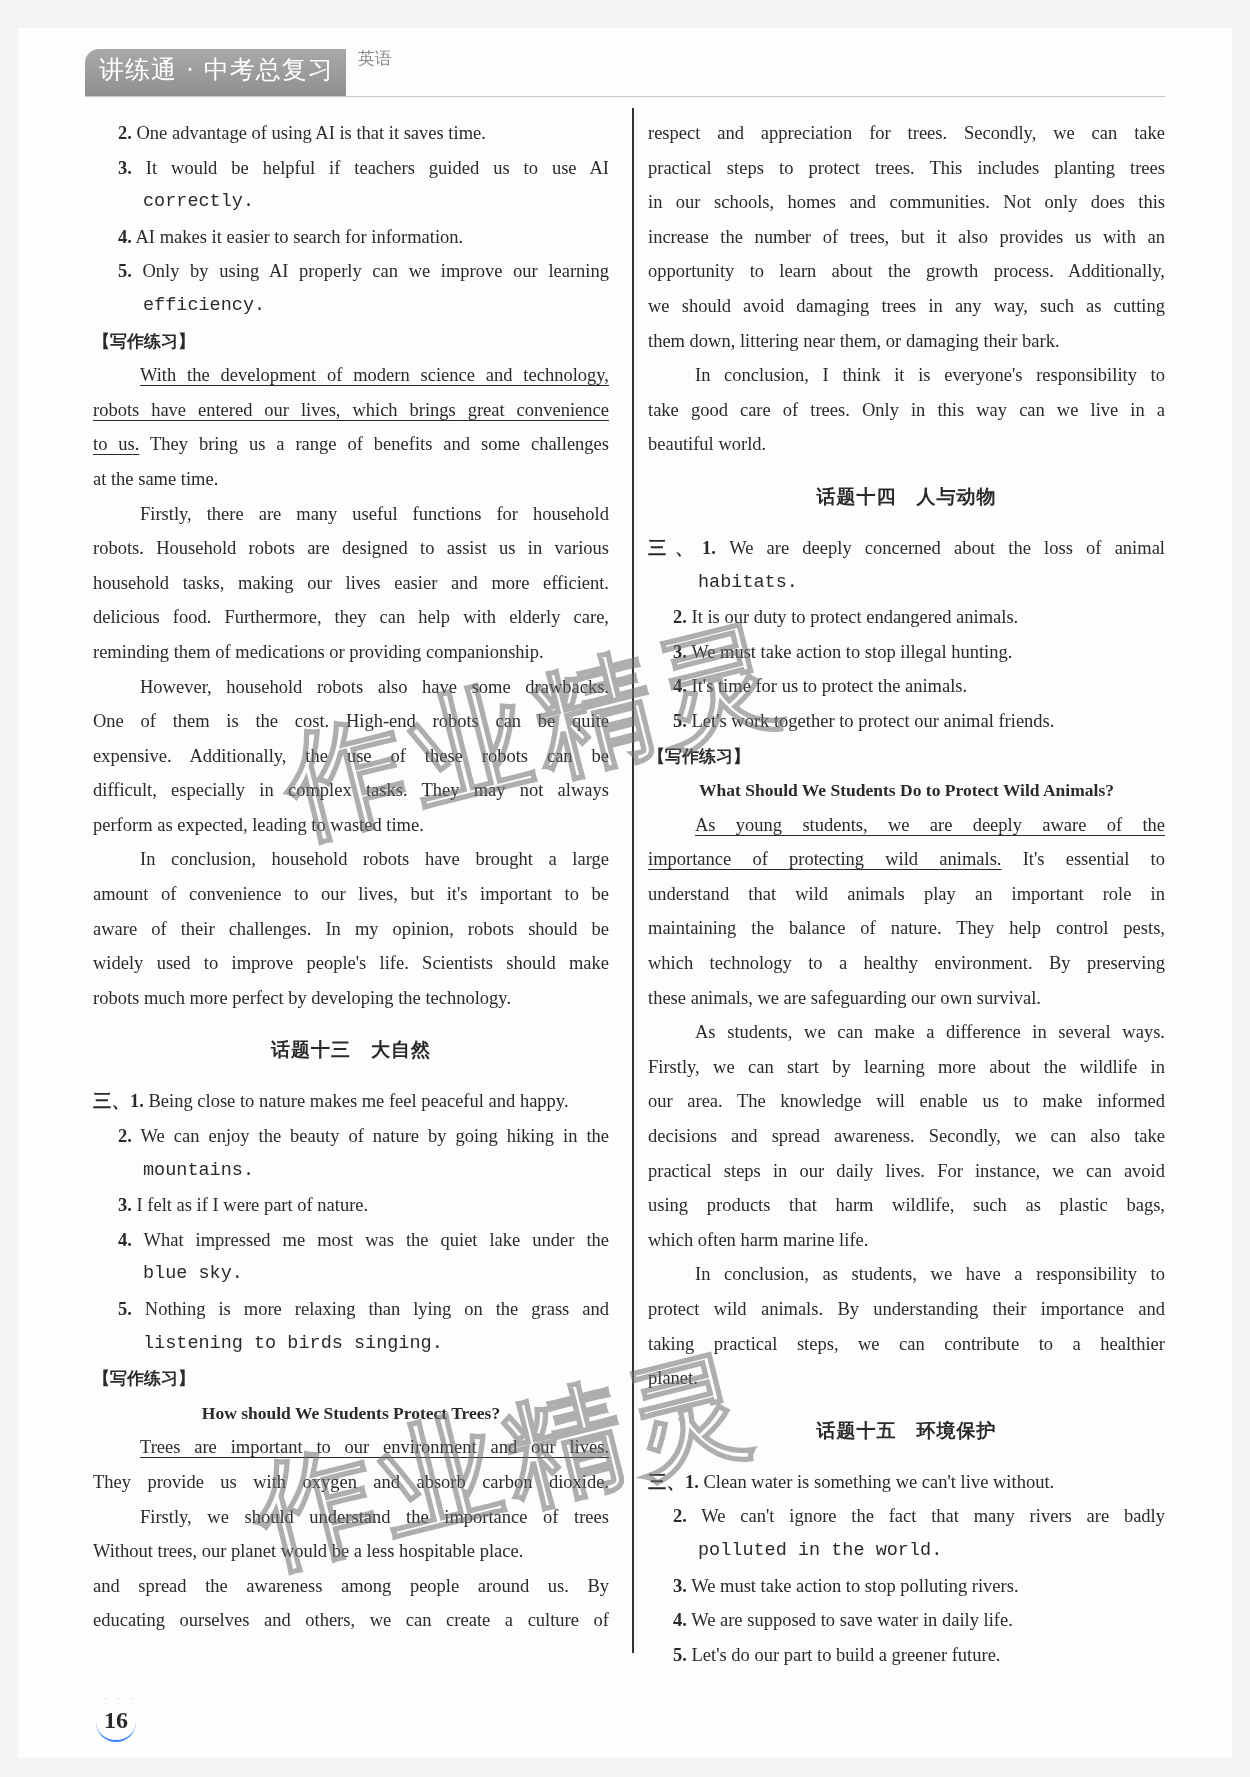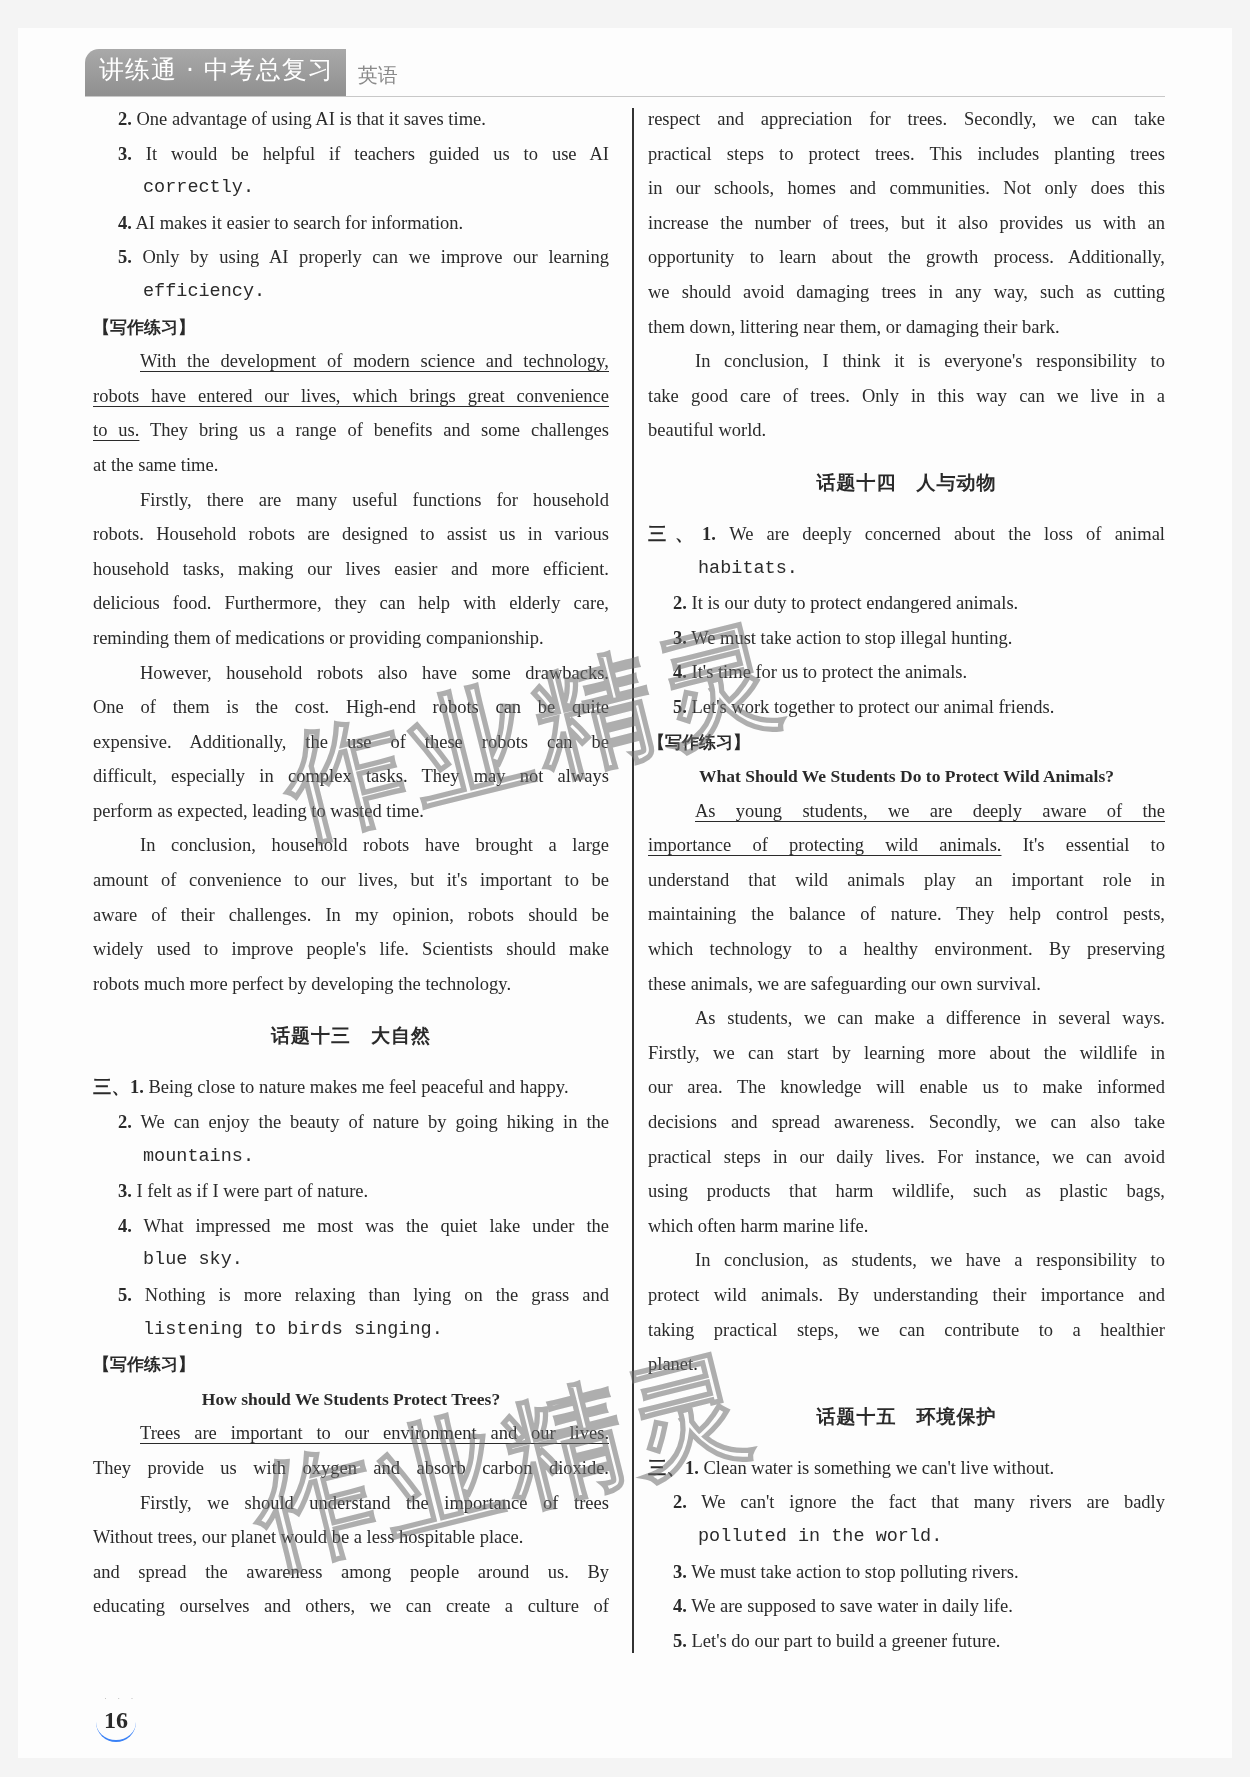--- a/index.html
+++ b/index.html
@@ -2,24 +2,24 @@
 <html><head>
 <meta charset="utf-8">
 <style>
   html, body { margin:0; padding:0; }
   body { width:1250px; height:1777px; background:#f4f4f4; position:relative; overflow:hidden;
          font-family:"Liberation Serif","DejaVu Serif",serif; color:#2a2a2a; }
   .page { position:absolute; left:18px; top:28px; width:1214px; height:1730px; background:#fdfdfd; }
   .header { position:absolute; left:85px; top:55px; height:42px; display:flex; align-items:flex-end; }
   .header-tab { background:linear-gradient(#a9a9a9,#8f8f8f); color:#fff; font-family:"DejaVu Sans",sans-serif;
                 font-size:25px; padding:4px 12px 11px 14px; border-radius:14px 0 0 0; height:33px; line-height:33px; letter-spacing:1px; }
-  .header-subject { color:#8a8a8a; font-family:"DejaVu Sans",sans-serif; font-size:20px; margin-left:12px; line-height:33px; padding-bottom:5px; }
+  .header-subject { color:#8a8a8a; font-family:"DejaVu Sans",sans-serif; font-size:17px; margin-left:12px; line-height:33px; padding-bottom:22px; }
   .header-rule { position:absolute; left:85px; top:96px; width:1080px; height:1px; background:#c8c8c8; }
   .divider { position:absolute; left:632px; top:108px; width:1.5px; height:1545px; background:#333; }
-  .col { position:absolute; top:102px; font-size:18.5px; line-height:34.6px; }
+  .col { position:absolute; top:116px; font-size:18.5px; line-height:34.6px; }
   .col.left { left:93px; width:516px; }
   .col.right { left:648px; width:517px; }
   .line { white-space:nowrap; height:34.6px; text-align:justify; text-align-last:justify; }
   .line.last { text-align-last:left; }
   .indent1 { padding-left:47px; }
   .cont { padding-left:50px;font-family:Liberation Mono, monospace; }
   .num { font-weight:bold; }
   .sec-label { font-family:"DejaVu Sans",sans-serif; font-weight:bold; font-size:17px; height:34.6px; line-height:34.6px; }
   .topic { font-family:Liberation Serif, serif; font-weight:bold; font-size:19px; text-align:center; height:69px; line-height:69px; letter-spacing:1px; }
   .essay-title { font-weight:bold; font-size:17.5px; text-align:center; height:34.6px; }

